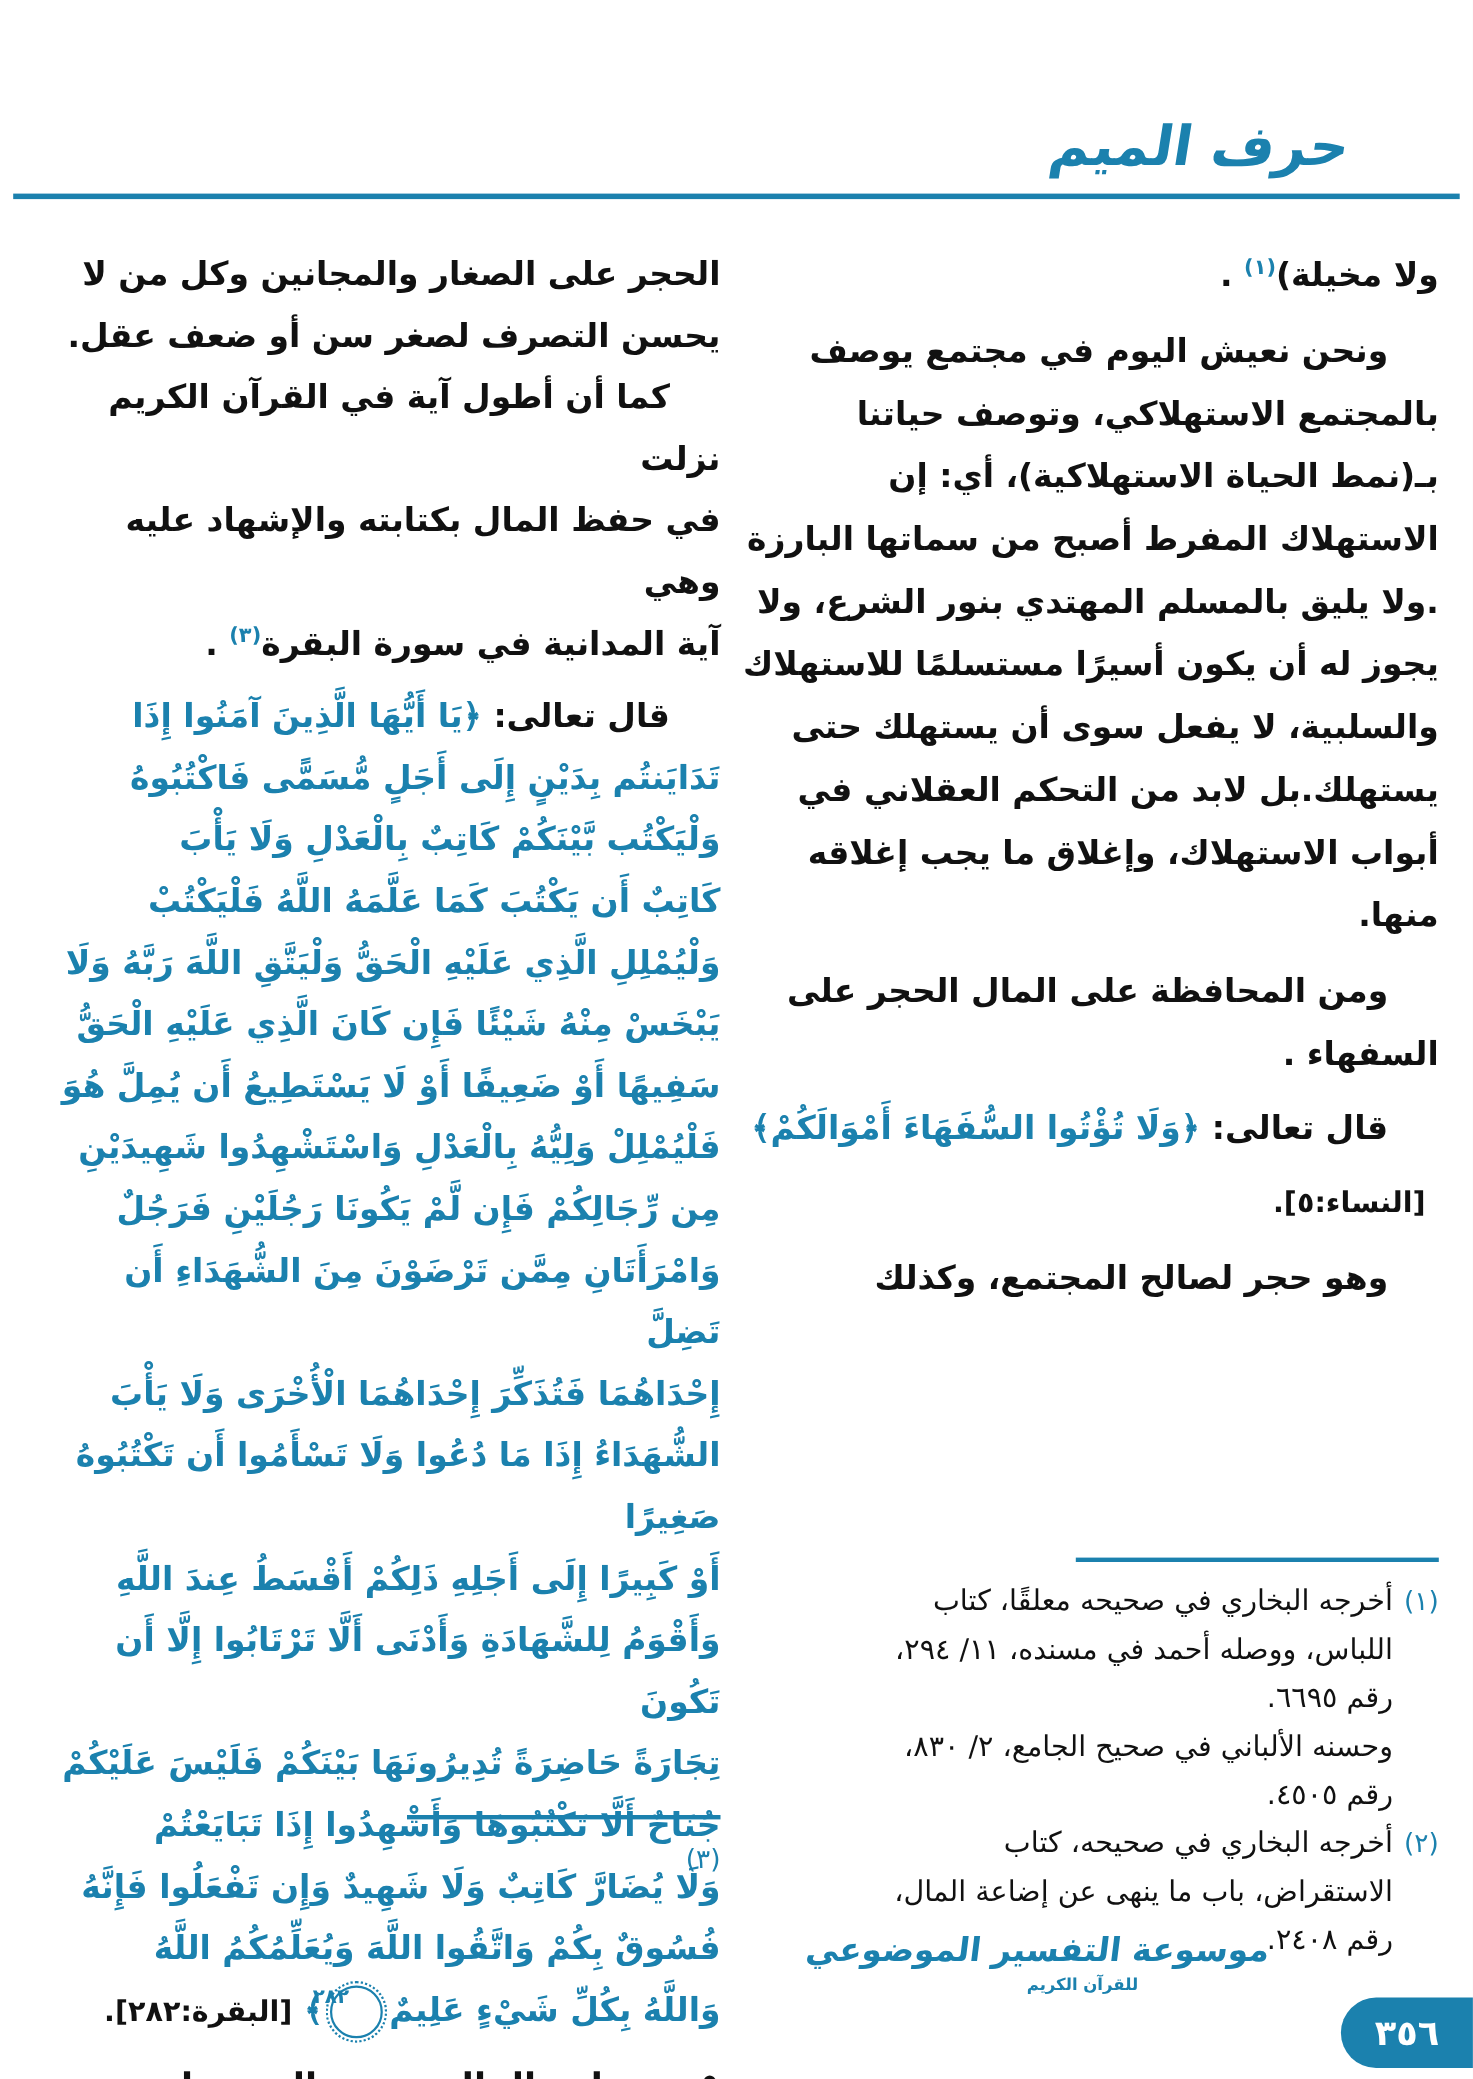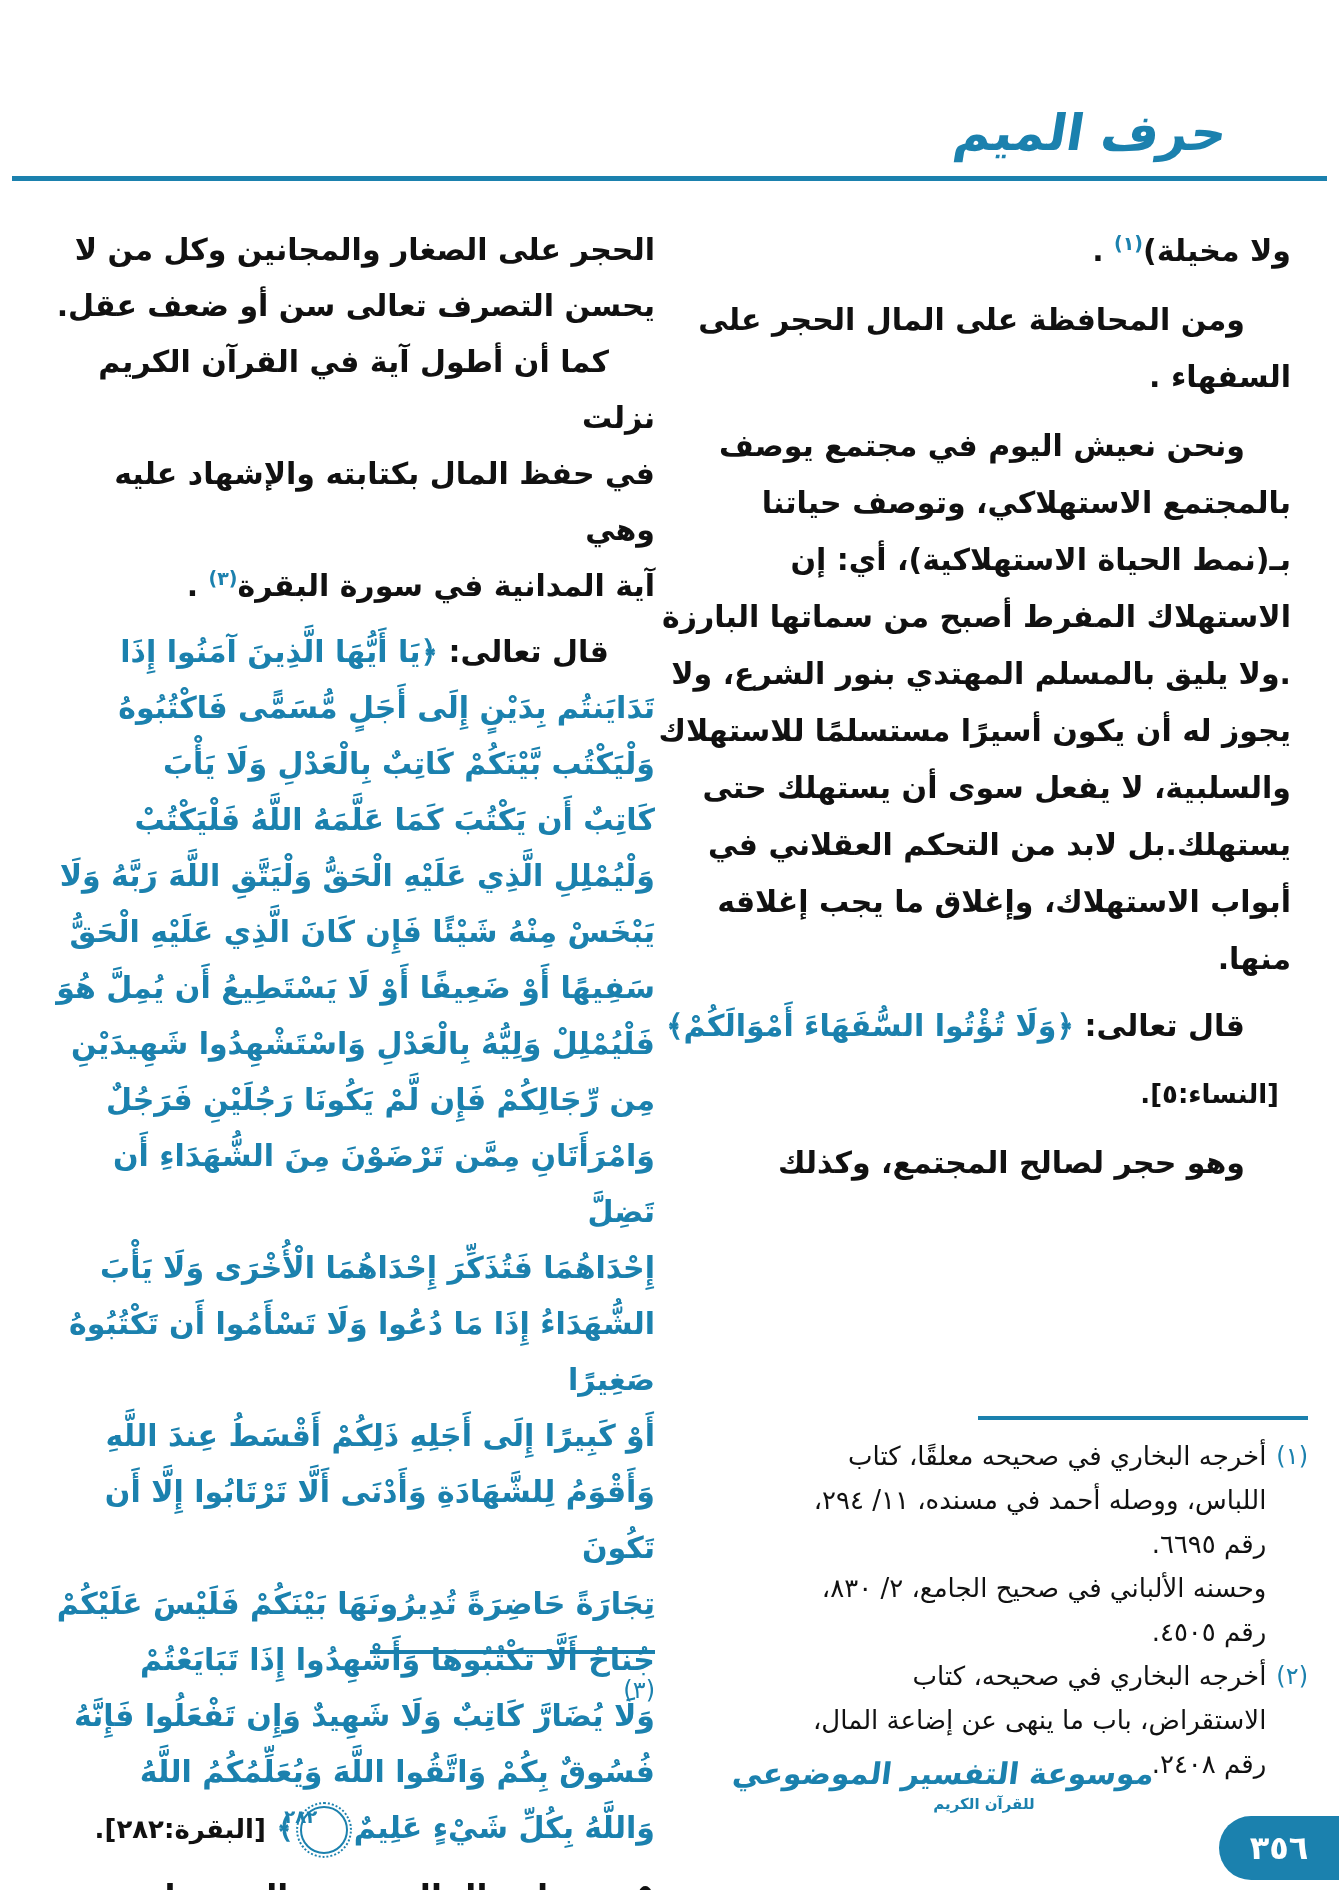--- a/index.html
+++ b/index.html
@@ -11,21 +11,21 @@
   }
   
   .header-title{
     position:absolute;top:104px;right:112px;
     font-size:50px;font-weight:bold;color:var(--accent);
     transform:skewX(-9deg);letter-spacing:-3px;white-space:nowrap;
   }
   .header-rule{position:absolute;top:176px;right:12px;left:12px;height:5px;background:var(--accent);}
   
   .col{position:absolute;top:222px;}
-  .col-right{right:48px;width:636px;}
+  .col-right{right:31px;width:636px;}
   .col-left{right:684px;width:600px;}
   .para{margin:0;font-size:30px;font-weight:bold;line-height:57px;text-align:right;}
   .col-left .para{line-height:56px;}
   .pre{white-space:pre-line;}
   .indent{text-indent:46px;}
   .mt1{margin-top:10px;}
   .mt2{margin-top:12px;}
   .fn-ref{
     color:var(--accent);font-size:19px;font-weight:bold;
     vertical-align:super;line-height:0;letter-spacing:1px;
@@ -68,40 +68,40 @@
 </head>
 <body>
 
 <div class="page" style="--accent: #1b81ae;">
 
   <div class="header-title">حرف الميم</div>
   <div class="header-rule"></div>
 
   <div class="col col-right">
     <p class="para"><span class="pre">ولا مخيلة)</span><sup class="fn-ref">(١)</sup><span> .</span></p>
-    <p class="para indent pre mt2">ومن المحافظة على المال الحجر على
-السفهاء .</p>
     <p class="para indent pre mt2">ونحن نعيش اليوم في مجتمع يوصف
 بالمجتمع الاستهلاكي، وتوصف حياتنا
 بـ(نمط الحياة الاستهلاكية)، أي: إن
 الاستهلاك المفرط أصبح من سماتها البارزة
 .ولا يليق بالمسلم المهتدي بنور الشرع، ولا
 يجوز له أن يكون أسيرًا مستسلمًا للاستهلاك
 والسلبية، لا يفعل سوى أن يستهلك حتى
 يستهلك.بل لابد من التحكم العقلاني في
 أبواب الاستهلاك، وإغلاق ما يجب إغلاقه
 منها.</p>
+    <p class="para indent pre mt2">ومن المحافظة على المال الحجر على
+السفهاء .</p>
     <p class="para indent mt1"><span>قال تعالى:</span> <span class="quran">﴿وَلَا تُؤْتُوا السُّفَهَاءَ أَمْوَالَكُمْ﴾</span></p>
     <p class="verse-ref">[النساء:٥].</p>
     <p class="para indent mt1">وهو حجر لصالح المجتمع، وكذلك</p>
   </div>
 
   <div class="col col-left">
     <p class="para pre">الحجر على الصغار والمجانين وكل من لا
-يحسن التصرف تعالى سن أو ضعف عقل.</p>
+يحسن التصرف لصغر سن أو ضعف عقل.</p>
     <p class="para indent"><span class="pre">كما أن أطول آية في القرآن الكريم نزلت
 في حفظ المال بكتابته والإشهاد عليه وهي
 آية المدانية في سورة البقرة</span><sup class="fn-ref">(٣)</sup><span> .</span></p>
     <p class="para indent mt1"><span>قال تعالى:</span> <span class="quran pre">﴿يَا أَيُّهَا الَّذِينَ آمَنُوا إِذَا
 تَدَايَنتُم بِدَيْنٍ إِلَى أَجَلٍ مُّسَمًّى فَاكْتُبُوهُ
 وَلْيَكْتُب بَّيْنَكُمْ كَاتِبٌ بِالْعَدْلِ وَلَا يَأْبَ
 كَاتِبٌ أَن يَكْتُبَ كَمَا عَلَّمَهُ اللَّهُ فَلْيَكْتُبْ
 وَلْيُمْلِلِ الَّذِي عَلَيْهِ الْحَقُّ وَلْيَتَّقِ اللَّهَ رَبَّهُ وَلَا
 يَبْخَسْ مِنْهُ شَيْئًا فَإِن كَانَ الَّذِي عَلَيْهِ الْحَقُّ
 سَفِيهًا أَوْ ضَعِيفًا أَوْ لَا يَسْتَطِيعُ أَن يُمِلَّ هُوَ

